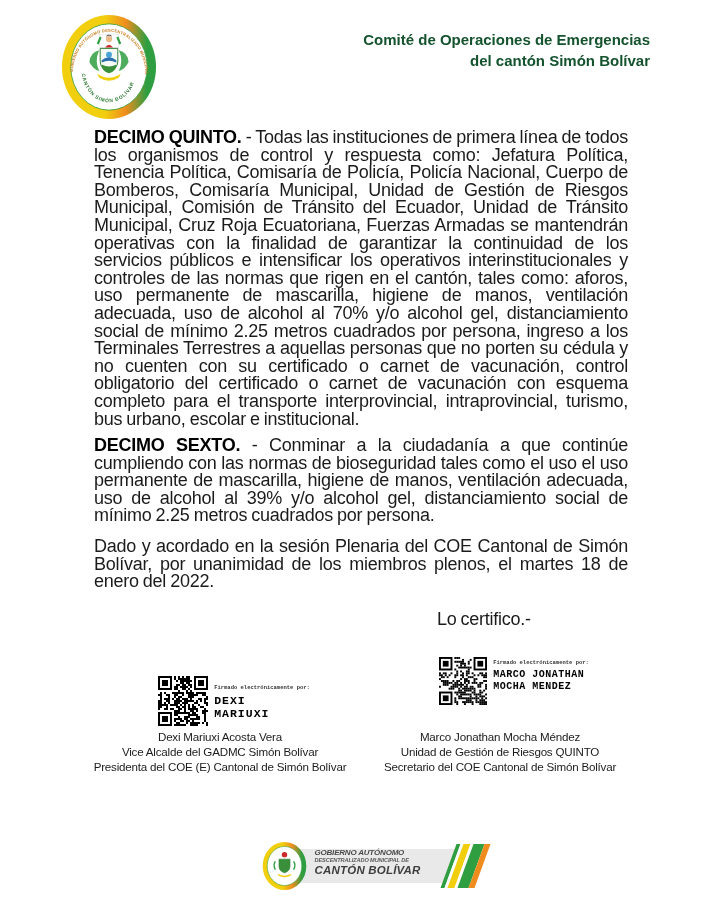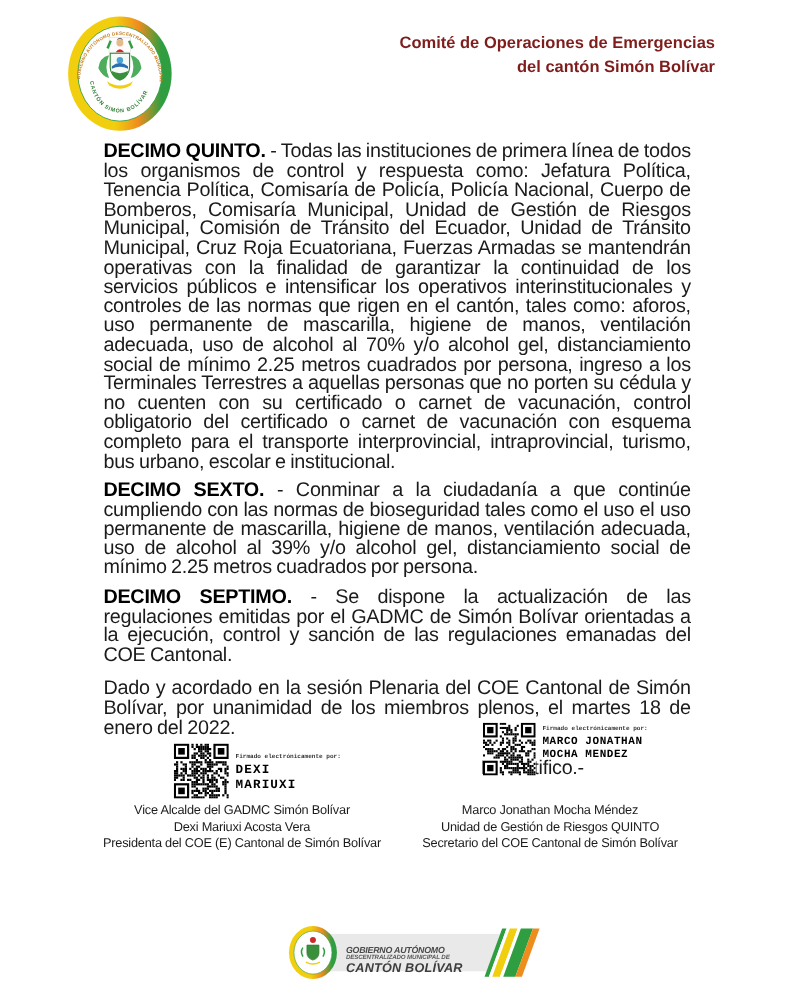--- a/index.html
+++ b/index.html
@@ -3,21 +3,21 @@
 <meta charset="utf-8">
 <style>
   * { margin: 0; padding: 0; box-sizing: border-box; }
   html, body { width: 720px; height: 900px; background: #ffffff; }
   body { font-family: "Liberation Sans", sans-serif; color: #1b1b1b; position: relative; overflow: hidden; }
 
   
   .seal { position: absolute; left: 60px; top: 13px; width: 98px; height: 108px; }
   .header-title {
     position: absolute; right: 70px; top: 29px; width: 312px;
-    text-align: right; font-size: 15px; font-weight: bold; line-height: 21px; color: #7f1d1d;
+    text-align: right; font-size: 15px; font-weight: bold; line-height: 21px; color: #14532d;
   }
 
   
   .content {
     position: absolute; left: 94px; top: 129px; width: 534px;
     font-size: 18px; line-height: 17.6px; text-align: justify;
     letter-spacing: -0.25px; word-spacing: -0.7px;
   }
   .content p { margin: 0 0 9px 0; }
   .content p b { font-weight: bold; color: #000; }
@@ -37,21 +37,21 @@
   .qr-name { font-weight: bold; color: #000; white-space: nowrap; }
   .sig-col.left .qr-name { font-size: 11.5px; line-height: 13px; letter-spacing: 1px; }
   .sig-col.right .qr-name { font-size: 10px; line-height: 12px; letter-spacing: 0.5px; }
   .sig-caption { text-align: center; font-size: 11.6px; line-height: 15px; letter-spacing: -0.2px; }
 
   
   .footer { position: absolute; top: 841px; left: 50%; transform: translateX(calc(-50% + 4px));
             display: flex; align-items: center; }
   .mini-seal { width: 46px; height: 50px; position: relative; z-index: 2; margin-right: -9px; }
   .footer-band { position: relative; background: #e9e9e9; height: 34px; width: 168px;
-                 padding: 11px 0 0 16px; font-style: italic; }
+                 padding: 0 0 0 16px; font-style: italic; }
   .fb1 { font-size: 8px;   font-weight: bold; color: #4a4a4a; letter-spacing: -0.2px; line-height: 8px; }
   .fb2 { font-size: 5.6px; font-weight: bold; color: #5a5a5a; letter-spacing: -0.1px; line-height: 7px; }
   .fb3 { font-size: 11.5px; font-weight: bold; color: #3d3d3d; letter-spacing: 0.2px; line-height: 13px; }
   .stripes { position: absolute; right: -16px; top: -5px; height: 44px; display: flex; transform: skewX(-20deg); }
   .stripes i { display: block; height: 100%; }
   .st-g1 { width: 4px;  background: #2f9e41; }
   .st-w1 { width: 3px;  background: #ffffff; }
   .st-y  { width: 7px;  background: #f2cf0e; }
   .st-w2 { width: 3px;  background: #ffffff; }
   .st-g2 { width: 11px; background: #2f9e41; }
@@ -96,21 +96,20 @@
     <path d="M42.5,52.5 q7.5,4 15,0 q0,7 -7.5,9 q-7.5,-2 -7.5,-9 z" fill="#3a8f3a"></path>
     <path d="M38,62 q12,8 24,0 l-2,4 q-10,6 -20,0 z" fill="#f2cf0e"></path>
   </g>
 </svg>
 
 <div class="header-title">Comité de Operaciones de Emergencias del cantón Simón Bolívar</div>
 
 <div class="content">
   <p><b>DECIMO QUINTO.</b><span> - Todas las instituciones de primera línea de todos los organismos de control y respuesta como: Jefatura Política, Tenencia Política, Comisaría de Policía, Policía Nacional, Cuerpo de Bomberos, Comisaría Municipal, Unidad de Gestión de Riesgos Municipal, Comisión de Tránsito del Ecuador, Unidad de Tránsito Municipal, Cruz Roja Ecuatoriana, Fuerzas Armadas se mantendrán operativas con la finalidad de garantizar la continuidad de los servicios públicos e intensificar los operativos interinstitucionales y controles de las normas que rigen en el cantón, tales como: aforos, uso permanente de mascarilla, higiene de manos, ventilación adecuada, uso de alcohol al 70% y/o alcohol gel, distanciamiento social de mínimo 2.25 metros cuadrados por persona, ingreso a los Terminales Terrestres a aquellas personas que no porten su cédula y no cuenten con su certificado o carnet de vacunación, control obligatorio del certificado o carnet de vacunación con esquema completo para el transporte interprovincial, intraprovincial, turismo, bus urbano, escolar e institucional.</span></p>
   <p><b>DECIMO SEXTO.</b><span> - Conminar a la ciudadanía a que continúe cumpliendo con las normas de bioseguridad tales como el uso el uso permanente de mascarilla, higiene de manos, ventilación adecuada, uso de alcohol al 39% y/o alcohol gel, distanciamiento social de mínimo 2.25 metros cuadrados por persona.</span></p>
-  <p><b>DECIMO SEPTIMO.</b><span> - Se dispone la actualización de las regulaciones emitidas por el GADMC de Simón Bolívar orientadas a la ejecución, control y sanción de las regulaciones emanadas del COE Cantonal.</span></p>
   <p class="dado">Dado y acordado en la sesión Plenaria del COE Cantonal de Simón Bolívar, por unanimidad de los miembros plenos, el martes 18 de enero del 2022.</p>
   <div class="certifico">Lo certifico.-</div>
 </div>
 
 <div class="signatures">
   <div class="sig-col left">
     <div class="qr-block">
       <svg class="qr" viewBox="0 0 50 50">
           <rect x="0" y="0" width="50" height="50" fill="#fff"></rect>
           <rect x="16" y="0" width="2" height="2" fill="#000"></rect>
@@ -370,22 +369,22 @@
           <rect x="2" y="38" width="10" height="10" fill="#fff"></rect>
           <rect x="4" y="40" width="6" height="6" fill="#000"></rect>
         </svg>
       <div class="qr-text">
         <div class="qr-label">Firmado electrónicamente por:</div>
         <div class="qr-name">DEXI</div>
         <div class="qr-name">MARIUXI</div>
       </div>
     </div>
     <div class="sig-caption">
+      <div>Dexi Mariuxi Acosta Vera</div>
       <div>Vice Alcalde del GADMC Simón Bolívar</div>
-      <div>Dexi Mariuxi Acosta Vera</div>
       <div>Presidenta del COE (E) Cantonal de Simón Bolívar</div>
     </div>
   </div>
   <div class="sig-col right">
     <div class="qr-block">
       <svg class="qr" viewBox="0 0 50 50">
           <rect x="0" y="0" width="50" height="50" fill="#fff"></rect>
           <rect x="16" y="0" width="2" height="2" fill="#000"></rect>
           <rect x="18" y="0" width="2" height="2" fill="#000"></rect>
           <rect x="20" y="0" width="2" height="2" fill="#000"></rect>

